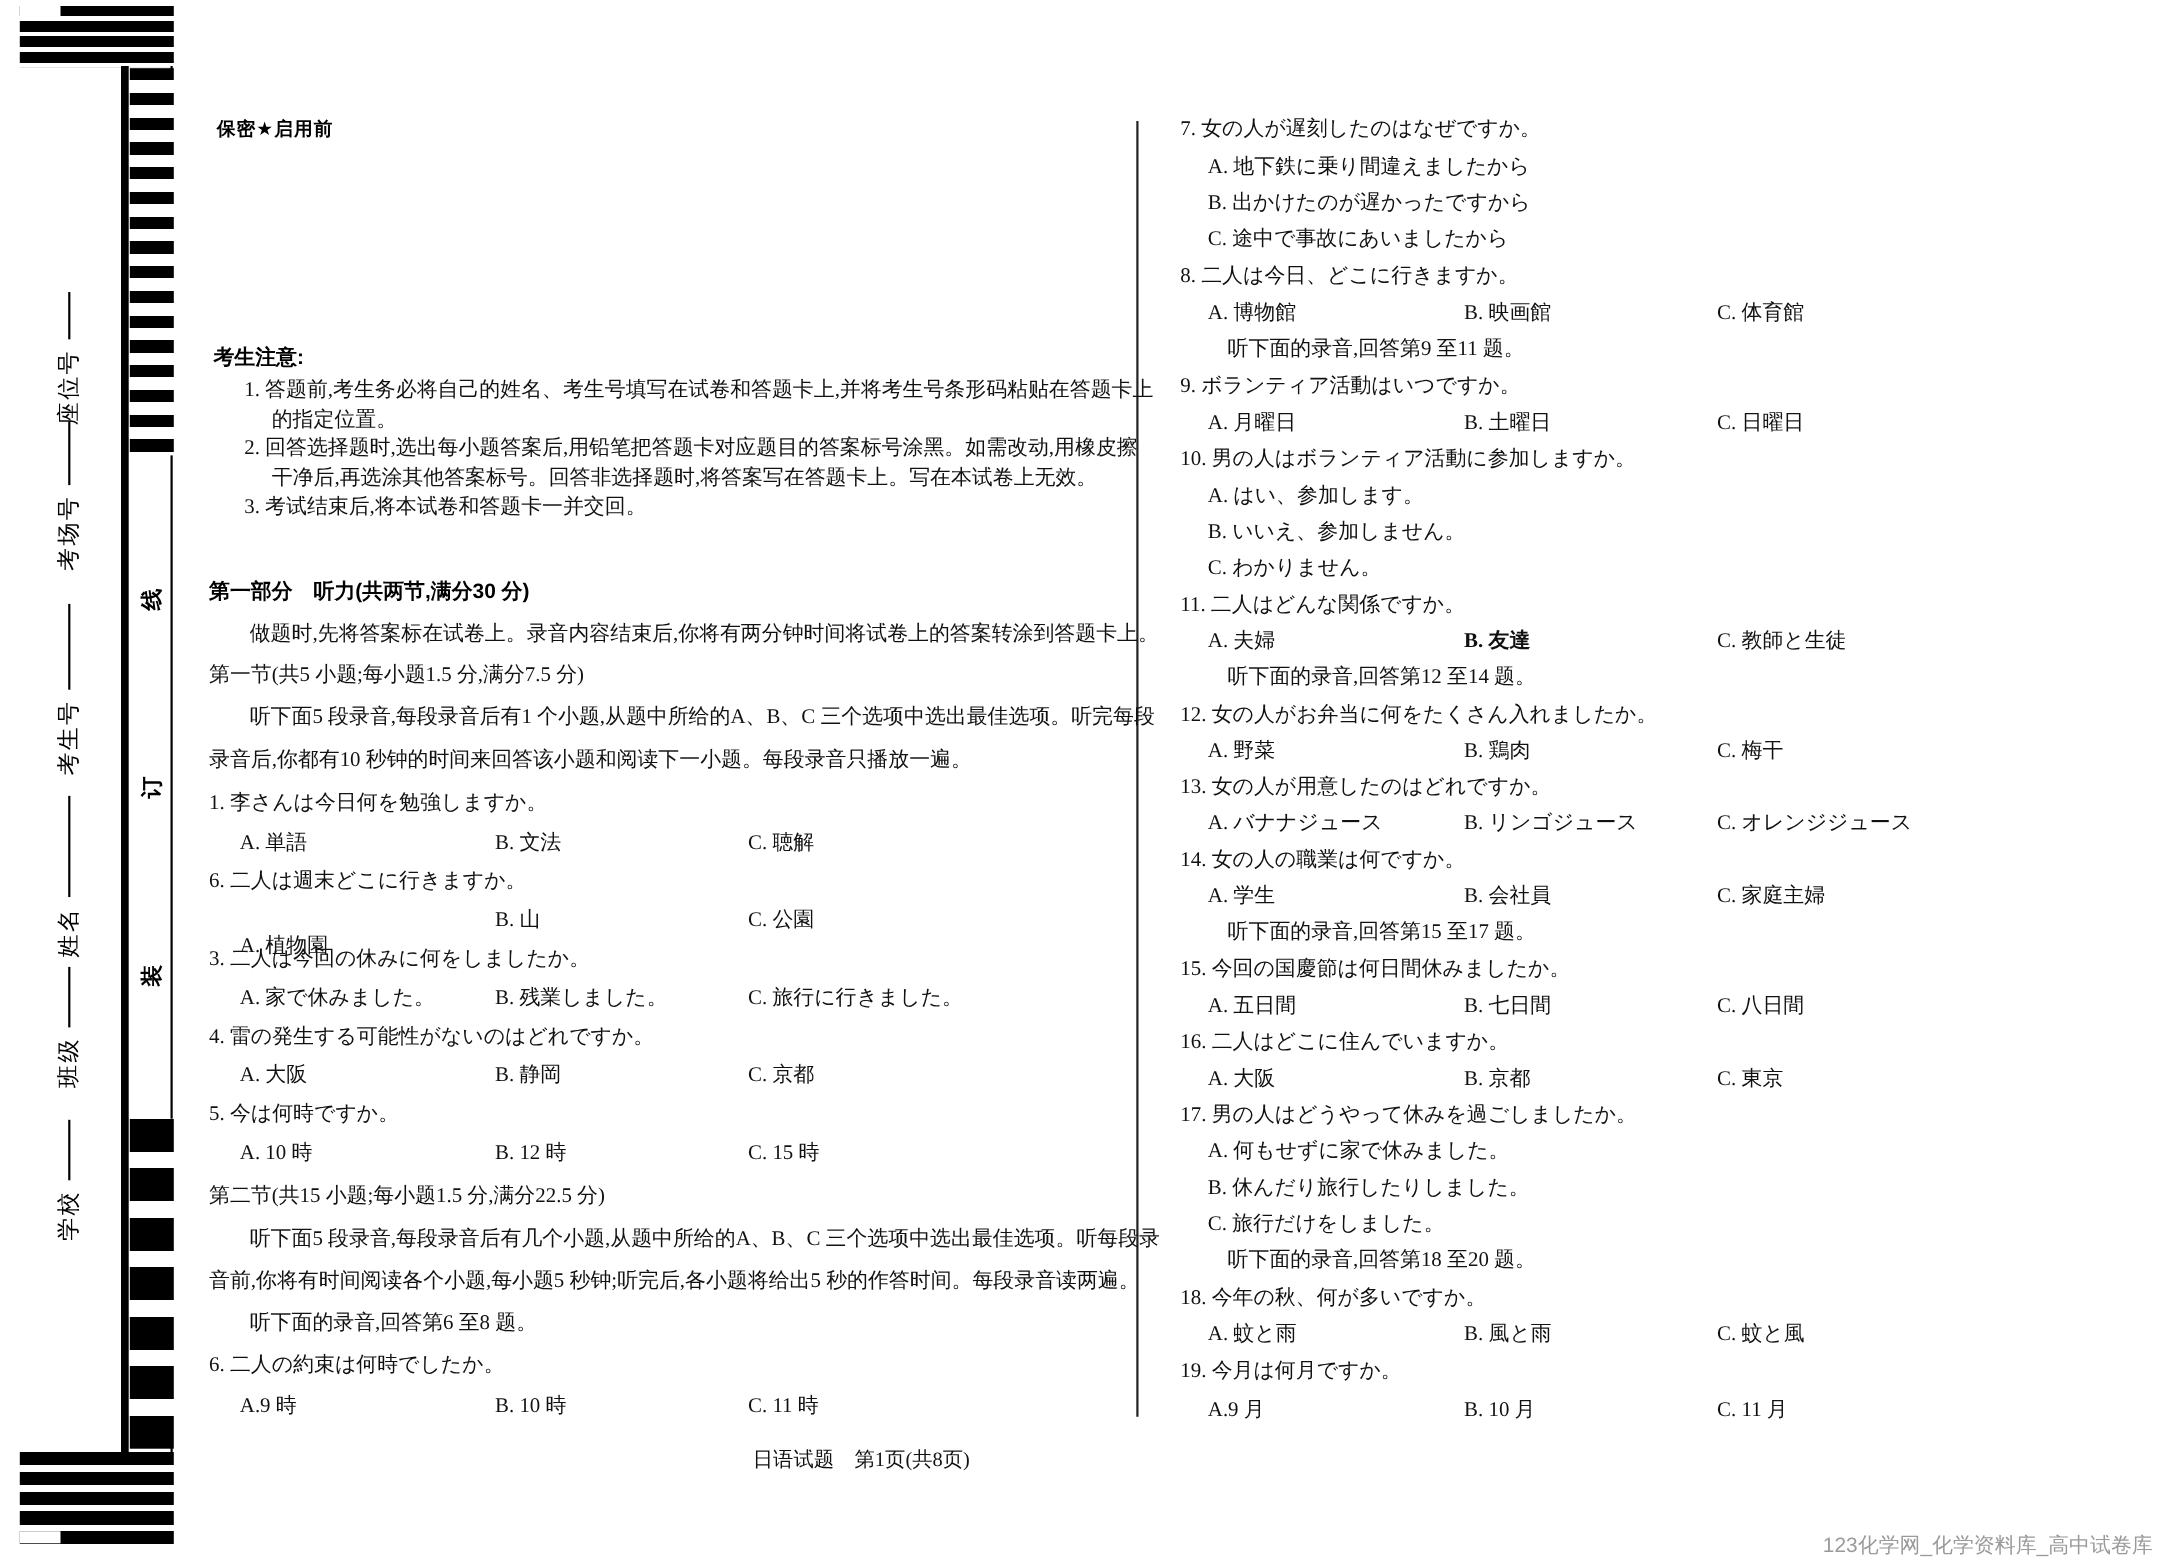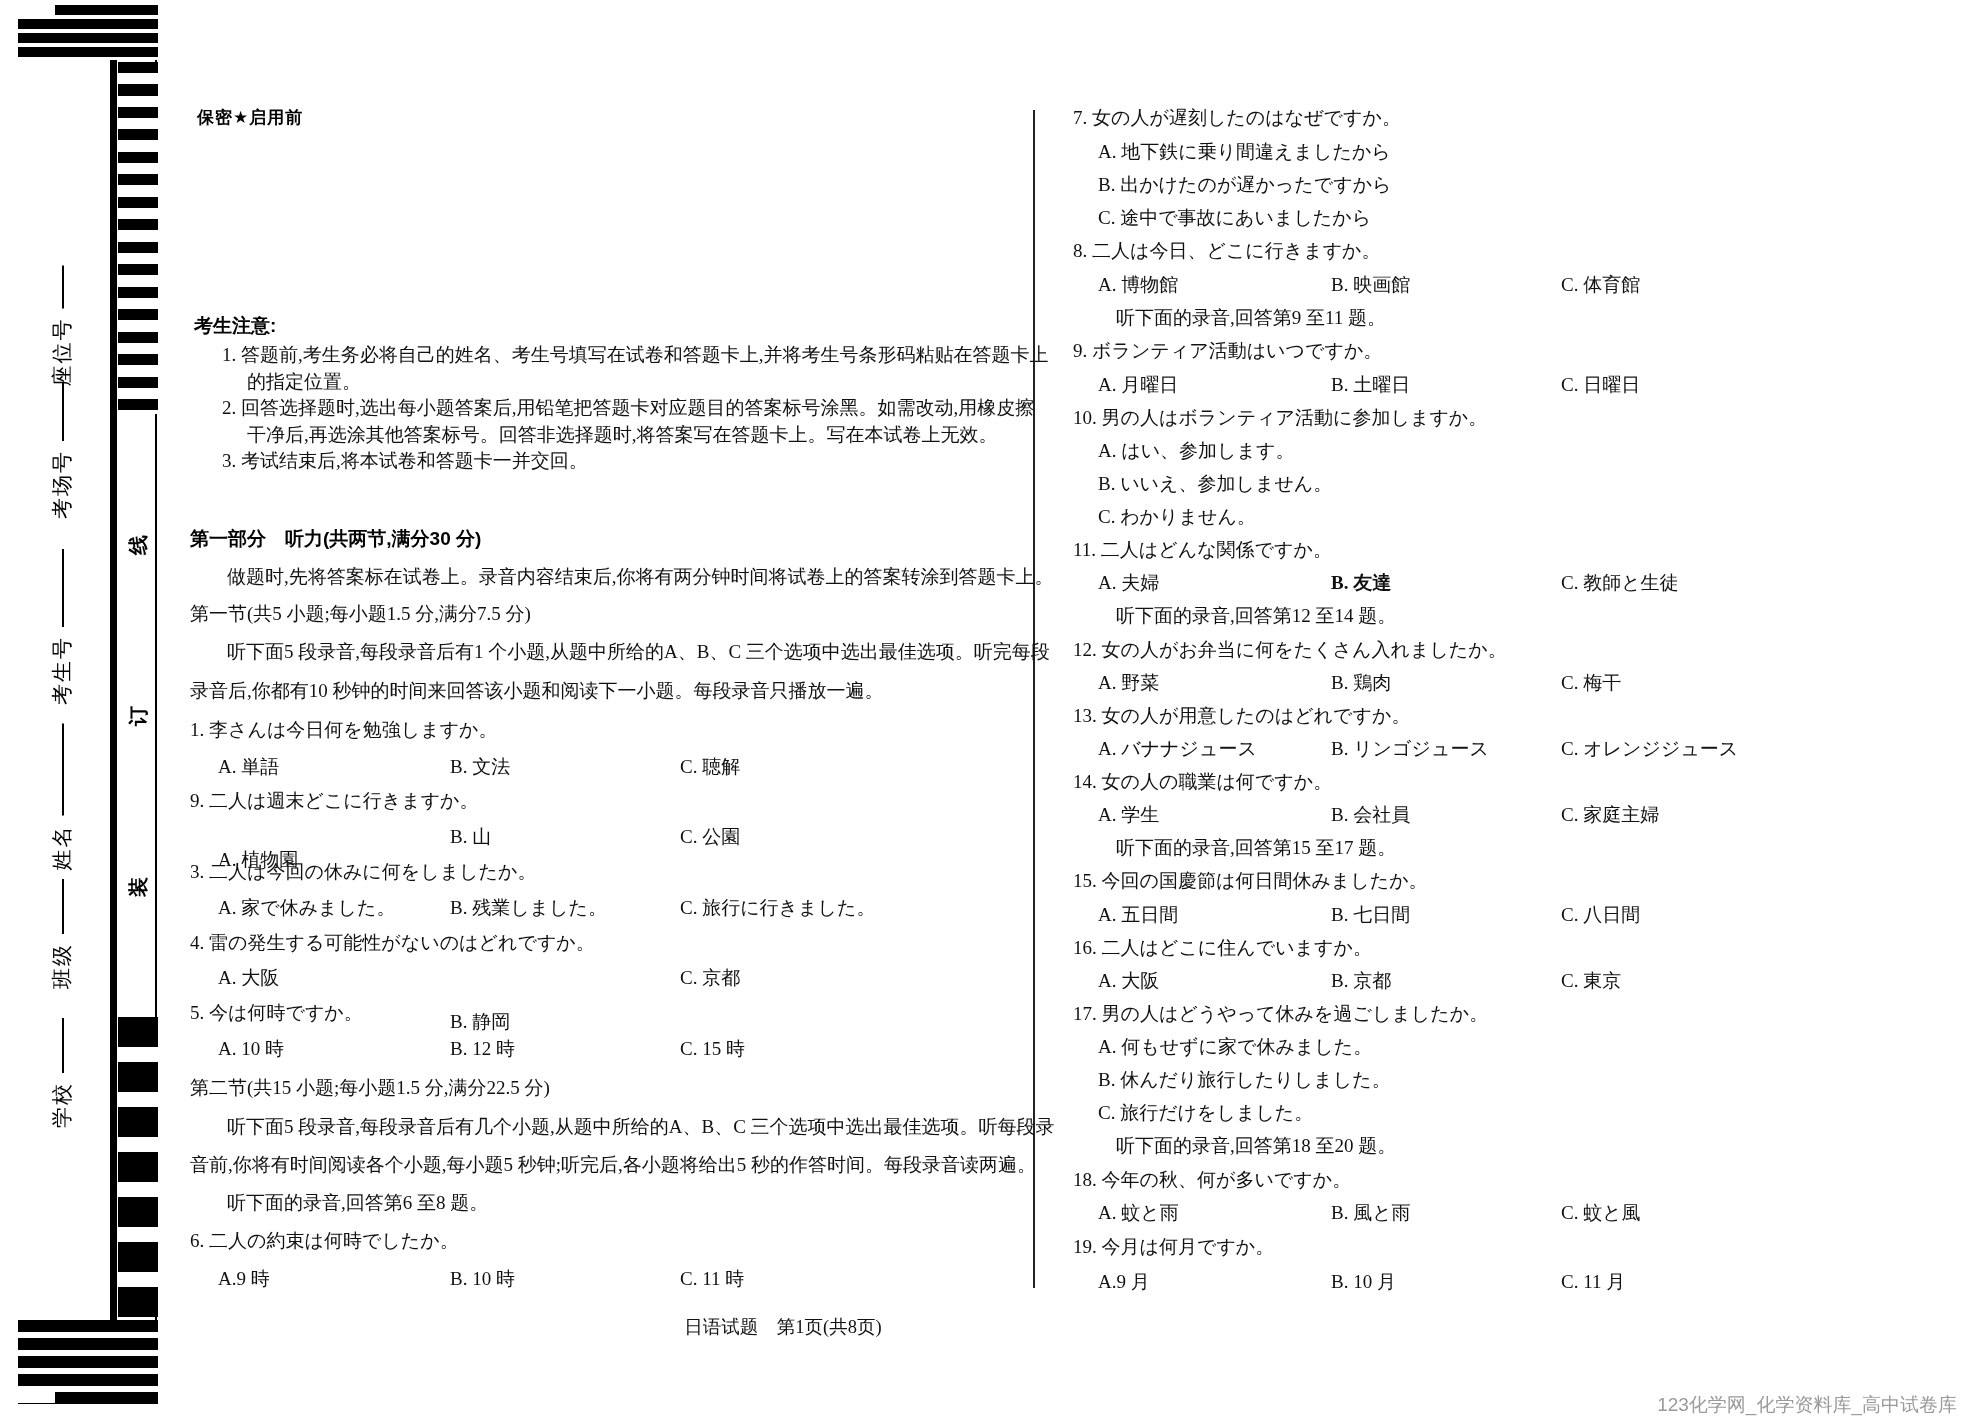--- a/index.html
+++ b/index.html
@@ -110,36 +110,36 @@
         <div class="p-line" style="top: 564px; left: 37px;">做题时,先将答案标在试卷上。录音内容结束后,你将有两分钟时间将试卷上的答案转涂到答题卡上。</div>
         <div class="p-line" style="top: 601px; left: 0px;">第一节(共5 小题;每小题1.5 分,满分7.5 分)</div>
         <div class="p-line" style="top: 639px; left: 37px;">听下面5 段录音,每段录音后有1 个小题,从题中所给的A、B、C 三个选项中选出最佳选项。听完每段</div>
         <div class="p-line" style="top: 678px; left: 0px;">录音后,你都有10 秒钟的时间来回答该小题和阅读下一小题。每段录音只播放一遍。</div>
         <div class="p-line" style="top: 717px; left: 0px;">1. 李さんは今日何を勉強しますか。</div>
         <div class="p-line" style="top: 754px; left: 0px; width: 100%;">
           <span class="opt-cell" style="left: 28px;">A. 単語</span>
           <span class="opt-cell" style="left: 260px;">B. 文法</span>
           <span class="opt-cell" style="left: 490px;">C. 聴解</span>
         </div>
-        <div class="p-line" style="top: 788px; left: 0px;">9. 二人は週末どこに行きますか。</div>
+        <div class="p-line" style="top: 788px; left: 0px;">6. 二人は週末どこに行きますか。</div>
         <div class="p-line" style="top: 824px; left: 0px; width: 100%;">
           <span class="opt-cell" style="left: 28px; margin-top: 23px;">A. 植物園</span>
           <span class="opt-cell" style="left: 260px;">B. 山</span>
           <span class="opt-cell" style="left: 490px;">C. 公園</span>
         </div>
         <div class="p-line" style="top: 859px; left: 0px;">3. 二人は今回の休みに何をしましたか。</div>
         <div class="p-line" style="top: 895px; left: 0px; width: 100%;">
           <span class="opt-cell" style="left: 28px;">A. 家で休みました。</span>
           <span class="opt-cell" style="left: 260px; text-align: right;">B. 残業しました。</span>
           <span class="opt-cell" style="left: 490px;">C. 旅行に行きました。</span>
         </div>
         <div class="p-line" style="top: 930px; left: 0px;">4. 雷の発生する可能性がないのはどれですか。</div>
         <div class="p-line" style="top: 965px; left: 0px; width: 100%;">
           <span class="opt-cell" style="left: 28px;">A. 大阪</span>
-          <span class="opt-cell" style="left: 260px; margin-top: 44px;">B. 静岡</span>
+          <span class="opt-cell" style="left: 260px;">B. 静岡</span>
           <span class="opt-cell" style="left: 490px;">C. 京都</span>
         </div>
         <div class="p-line" style="top: 1000px; left: 0px;">5. 今は何時ですか。</div>
         <div class="p-line" style="top: 1036px; left: 0px; width: 100%;">
           <span class="opt-cell" style="left: 28px;">A. 10 時</span>
           <span class="opt-cell" style="left: 260px;">B. 12 時</span>
           <span class="opt-cell" style="left: 490px;">C. 15 時</span>
         </div>
         <div class="p-line" style="top: 1075px; left: 0px;">第二节(共15 小题;每小题1.5 分,满分22.5 分)</div>
         <div class="p-line" style="top: 1114px; left: 37px;">听下面5 段录音,每段录音后有几个小题,从题中所给的A、B、C 三个选项中选出最佳选项。听每段录</div>

